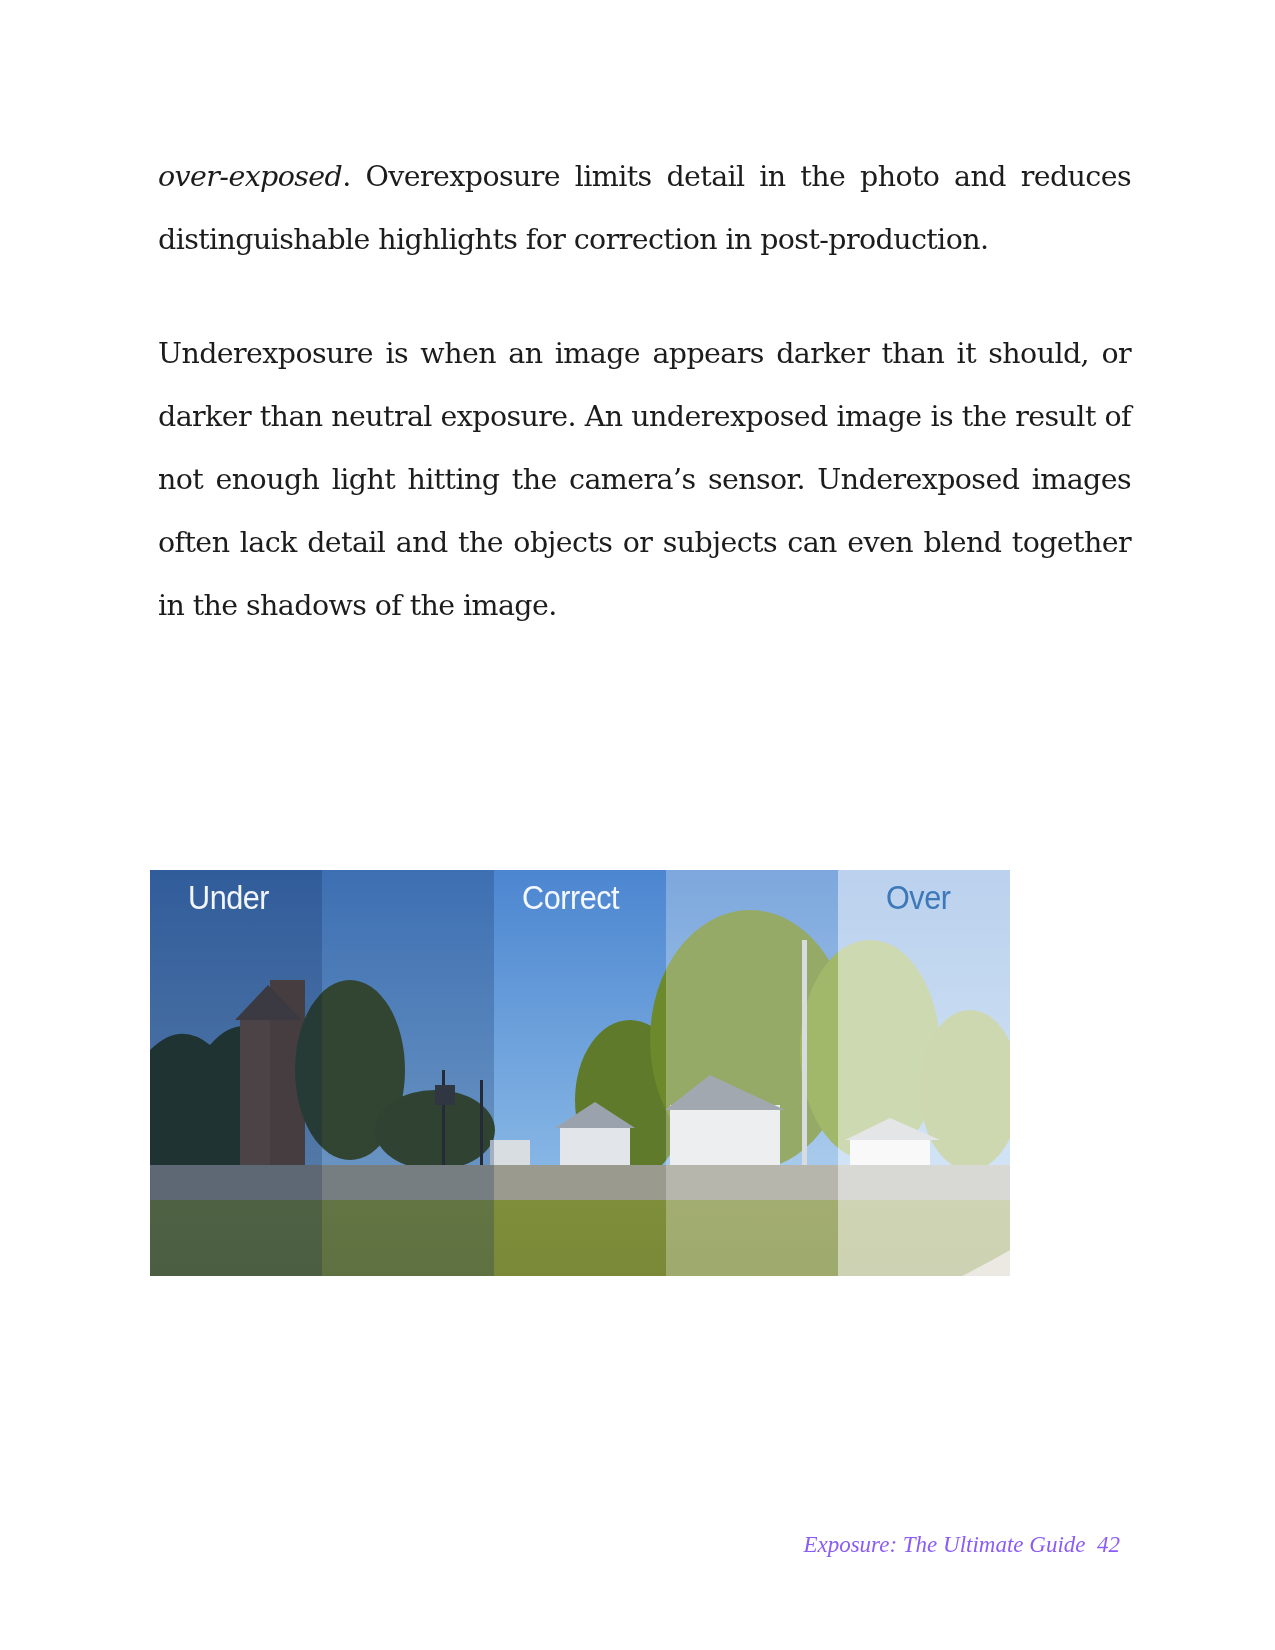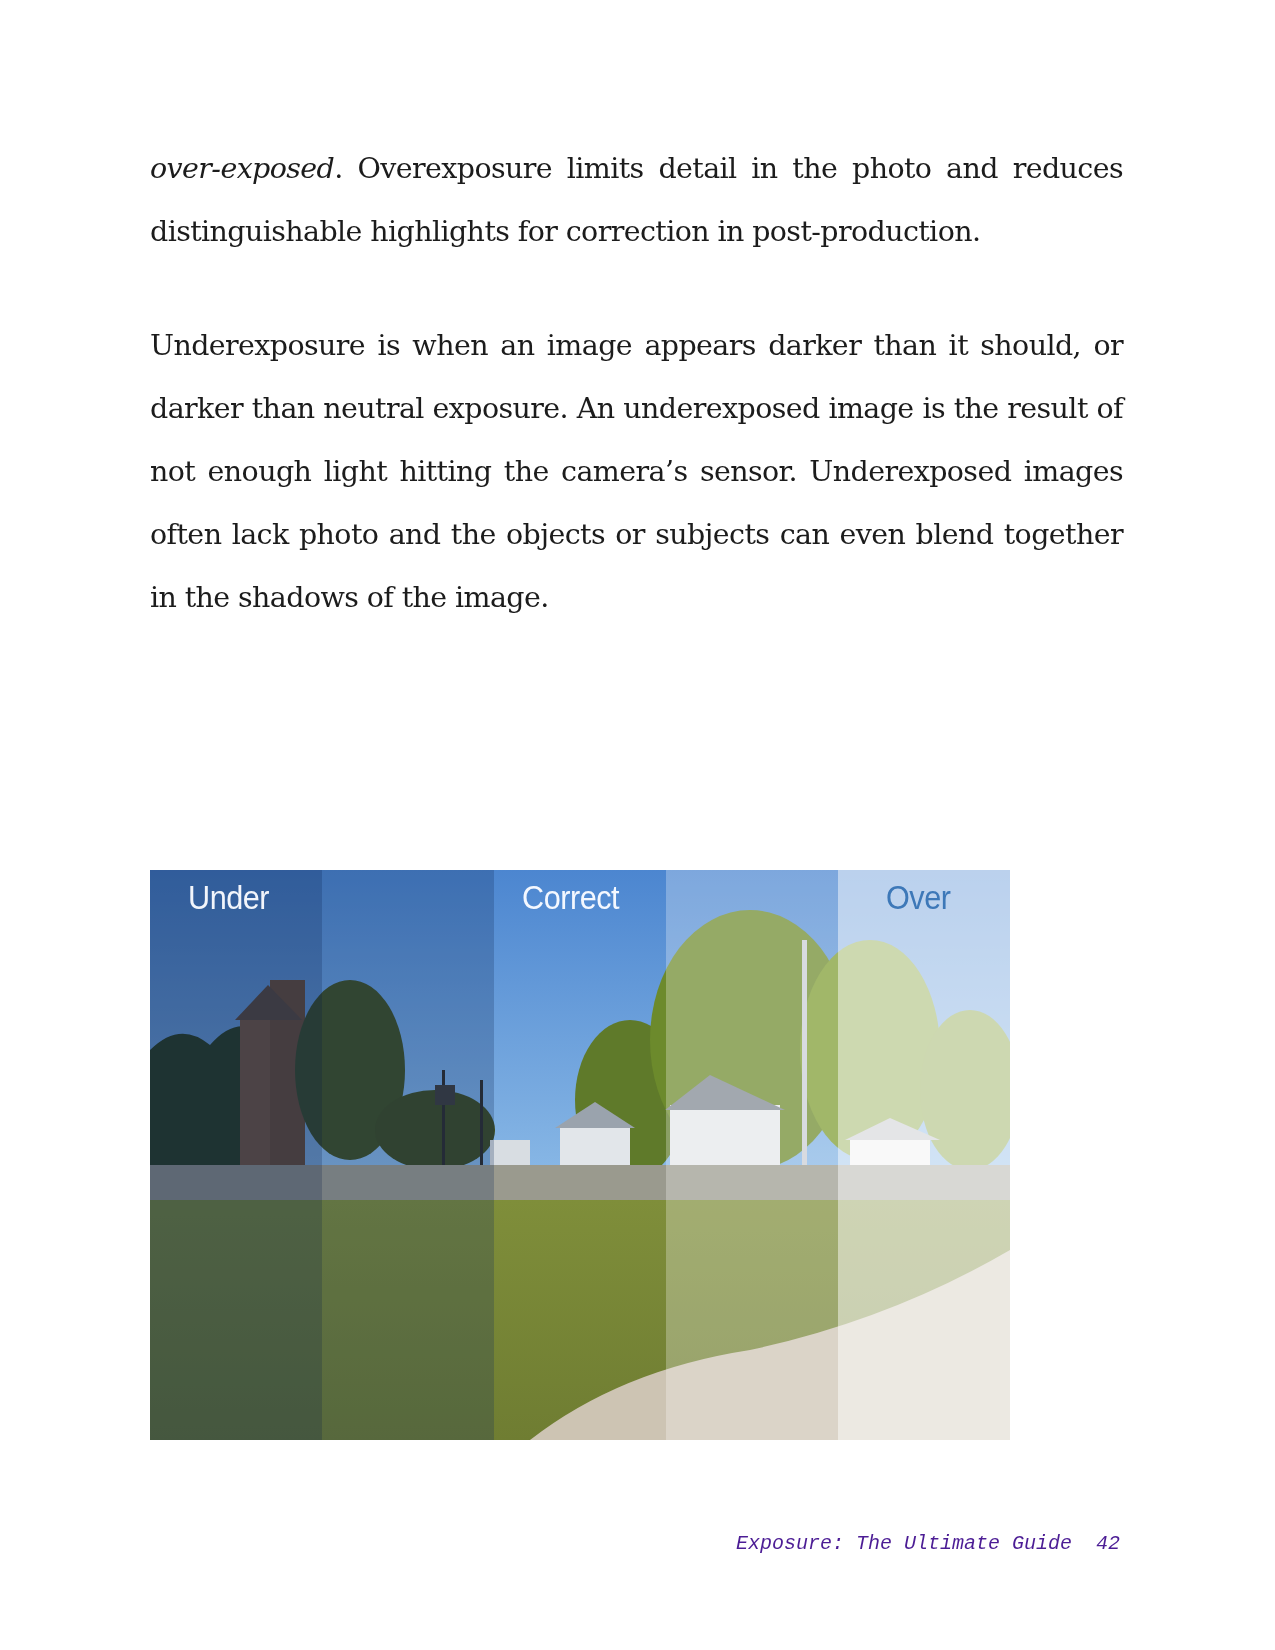--- a/index.html
+++ b/index.html
@@ -22,36 +22,36 @@
     }
     .body-text {
       position: absolute;
       left: 150px;
       width: 973px;
       font-family: "DejaVu Serif", "Liberation Serif", serif;
       font-size: 28.5px;
       line-height: 63px;
       color: #1c1c1c;
       text-align: justify;
-      margin: 0;
+      margin: 8px;
       letter-spacing: -0.6px;
       word-spacing: 0px;
     }
     .p1 { top: 137px; }
     .p2 { top: 314px; }
     .p3 { top: 679px; }
     .p1 em { font-style: italic; }
 
     
     .photo {
       position: absolute;
       left: 150px;
       top: 870px;
       width: 860px;
-      height: 570px;
+      height: 406px;
       overflow: hidden;
       background: #7aa2d8;
     }
     .photo svg { display: block; }
     .band-label {
       position: absolute;
       top: 8px;
       font-family: "Liberation Sans", "DejaVu Sans", sans-serif;
       font-size: 34px;
       letter-spacing: -0.5px;
@@ -59,35 +59,35 @@
       transform-origin: left top;
     }
     .label-under { left: 38px; color: #f2f5fb; }
     .label-correct { left: 372px; color: #f4f8ff; }
     .label-over { left: 736px; color: #3d78b8; }
 
     .footer {
       position: absolute;
       top: 1532px;
       right: 155px;
-      font-family: Liberation Mono, monospace;
+      font-family: Liberation Serif, serif;
       font-style: italic;
-      font-size: 20px;
-      color: #4c1d95;
+      font-size: 23px;
+      color: #8b5cf6;
       white-space: pre;
     }
   </style>
 </head>
 <body>
 
 <div class="page">
 
   <p class="body-text p1"><em>over-exposed</em><span>. Overexposure limits detail in the photo and reduces distinguishable highlights for correction in post-production.</span></p>
 
-  <p class="body-text p2">Underexposure is when an image appears darker than it should, or darker than neutral exposure. An underexposed image is the result of not enough light hitting the camera’s sensor. Underexposed images often lack photo and the objects or subjects can even blend together in the shadows of the image.</p>
+  <p class="body-text p2">Underexposure is when an image appears darker than it should, or darker than neutral exposure. An underexposed image is the result of not enough light hitting the camera’s sensor. Underexposed images often lack detail and the objects or subjects can even blend together in the shadows of the image.</p>
 
 
   <div class="photo">
     <svg width="860" height="570" viewBox="0 0 860 570" xmlns="http://www.w3.org/2000/svg">
       <defs>
         <linearGradient id="skyg" x1="0" y1="0" x2="0" y2="1">
           <stop offset="0" stop-color="#4c86d0"></stop>
           <stop offset="1" stop-color="#8fbde8"></stop>
         </linearGradient>
         <linearGradient id="grassg" x1="0" y1="0" x2="0" y2="1">

